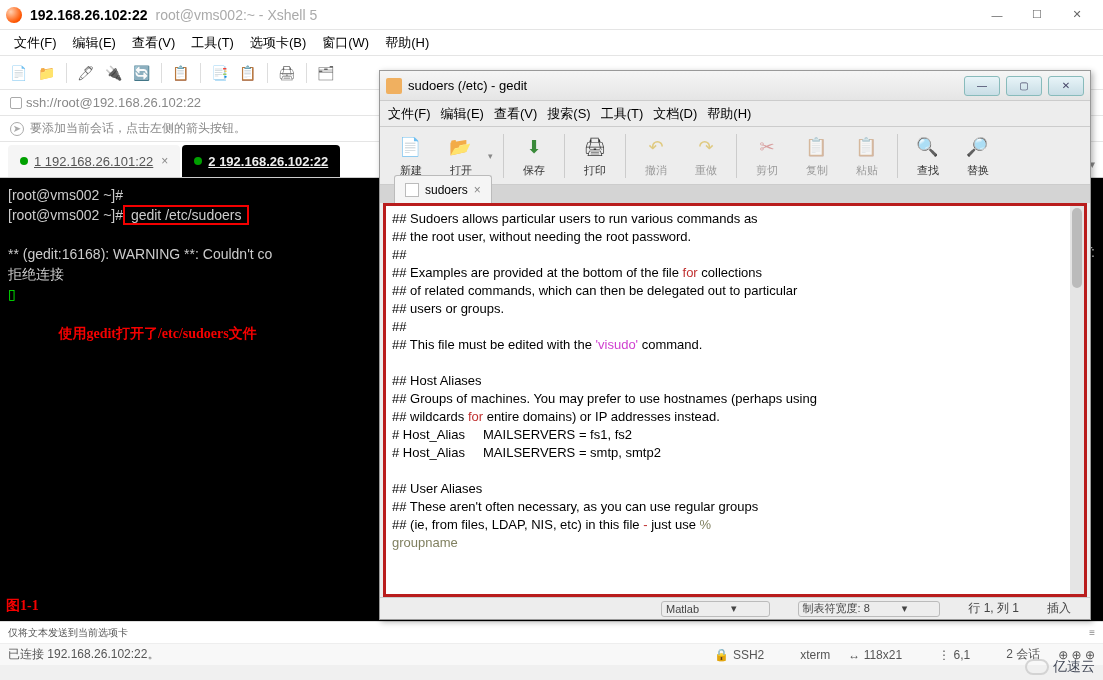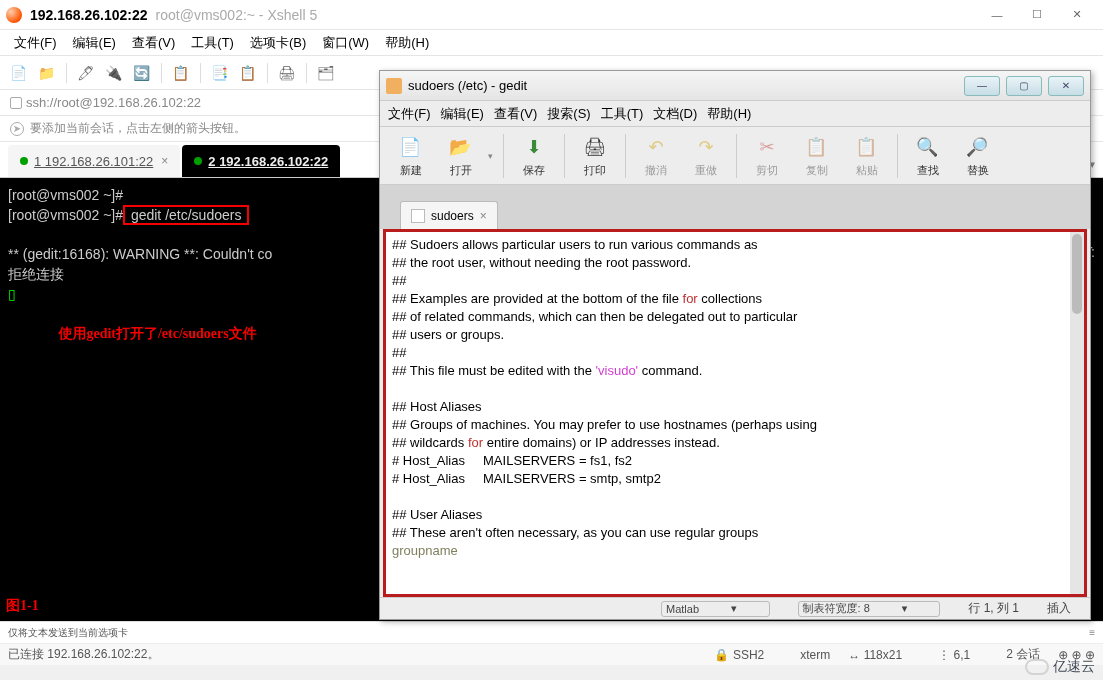--- a/index.html
+++ b/index.html
@@ -63,21 +63,21 @@
 
 .gedit-menu { height: 26px; display: flex; align-items: center; padding: 0 8px; gap: 10px; border-bottom: 1px solid #ccc; background: #ededed; }
 .gedit-menu span { font-size: 13px; }
 
 .gedit-tbar { height: 58px; display: flex; align-items: center; padding: 4px 8px; gap: 4px; background: #ededed; border-bottom: 1px solid #ccc; }
 .gb { width: 46px; display:flex; flex-direction:column; align-items:center; font-size: 11px; color:#333; }
 .gb.dis { opacity:.45; }
 .gb .gi { width:28px;height:28px;margin-bottom:2px; border-radius:3px; display:flex;align-items:center;justify-content:center; font-size:18px; }
 .gb-sep { width:1px;height:44px;background:#ccc;margin:0 3px; }
 
-.gedit-tabs { height: 44px; display:flex; align-items:flex-end; padding: 0 20px; background:#d4d4d4; }
+.gedit-tabs { height: 18px; display:flex; align-items:flex-end; padding: 0 14px; background:#d4d4d4; }
 .gedit-tab { height:28px; background:#f5f5f5; border:1px solid #bbb; border-bottom:none; border-top-left-radius:3px;border-top-right-radius:3px; padding:0 10px; display:flex; align-items:center; font-size:12px; gap:6px; }
 .gedit-tab .fi { width:14px;height:14px;background:#fff;border:1px solid #bbb; }
 .gedit-tab .x { color:#888; }
 
 .gedit-body { flex:1; background:#fff; padding:4px 6px; font-family:"Consolas","Courier New",monospace; font-size:13px; line-height:18px; overflow:hidden; position:relative; border:3px solid #b91c1c; margin:0 3px; }
 .gedit-body .kw-for { color:#c03030; }
 .gedit-body .str { color:#d040d0; }
 .gedit-body .op { color:#c03030; }
 .gedit-body .pct { color:#808060; }
 .gedit-body .line { white-space: pre; }
@@ -276,20 +276,21 @@
       <div class="line">## This file must be edited with the <span class="str">'visudo'</span> command.</div>
       <div class="line">&nbsp;</div>
       <div class="line">## Host Aliases</div>
       <div class="line">## Groups of machines. You may prefer to use hostnames (perhaps using </div>
       <div class="line">## wildcards <span class="kw-for">for</span> entire domains) or IP addresses instead.</div>
       <div class="line"># Host_Alias     MAILSERVERS = fs1, fs2</div>
       <div class="line"># Host_Alias     MAILSERVERS = smtp, smtp2</div>
       <div class="line">&nbsp;</div>
       <div class="line">## User Aliases</div>
       <div class="line">## These aren't often necessary, as you can use regular groups</div>
+      <div class="line">## (ie, from files, LDAP, NIS, etc) in this file <span class="op">-</span> just use <span class="pct">%</span></div>
       <div class="line"><span class="pct">groupname</span></div>
       <div class="gedit-scroll">
         <div class="thumb"></div>
       </div>
   </div>
   <div class="gedit-status">
     <span class="fill"></span>
     <span class="dd">
         <span>Matlab</span>
         <span>▾</span>

